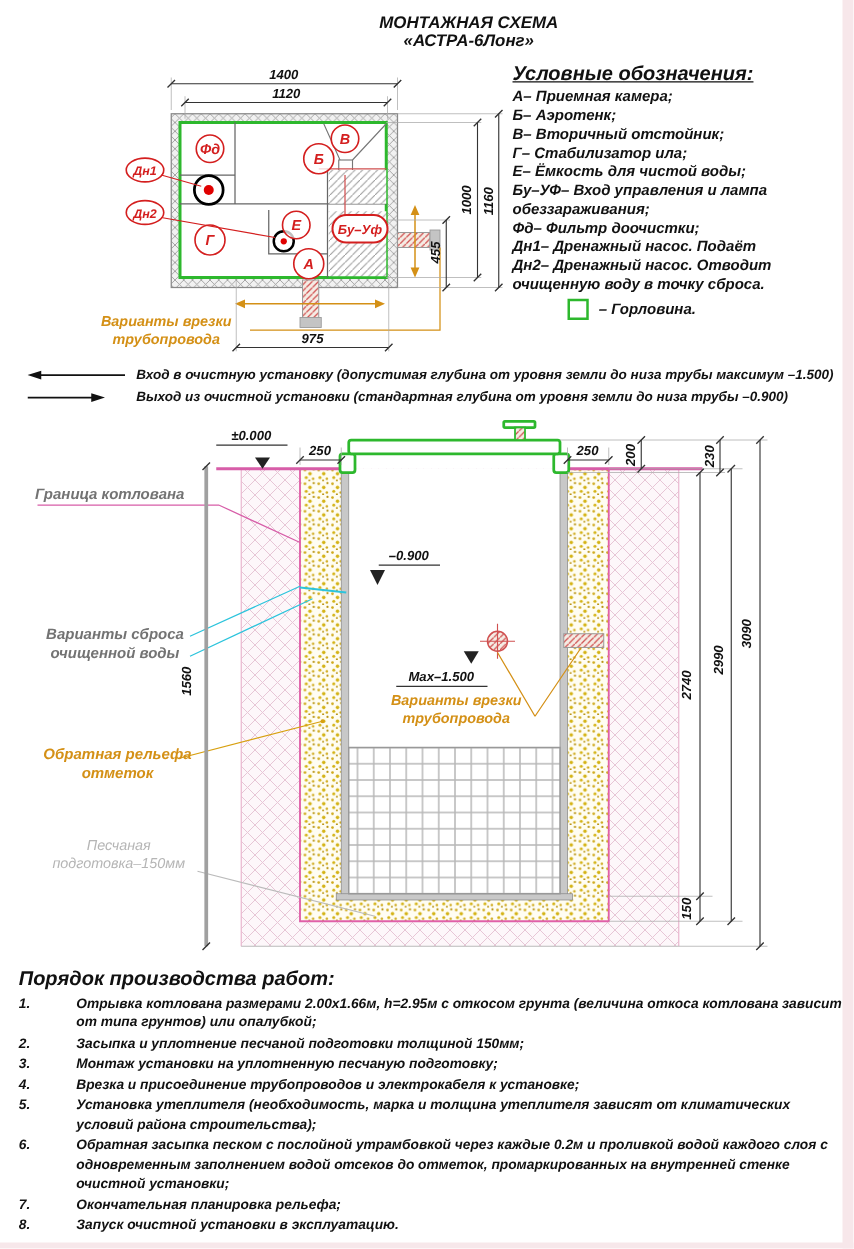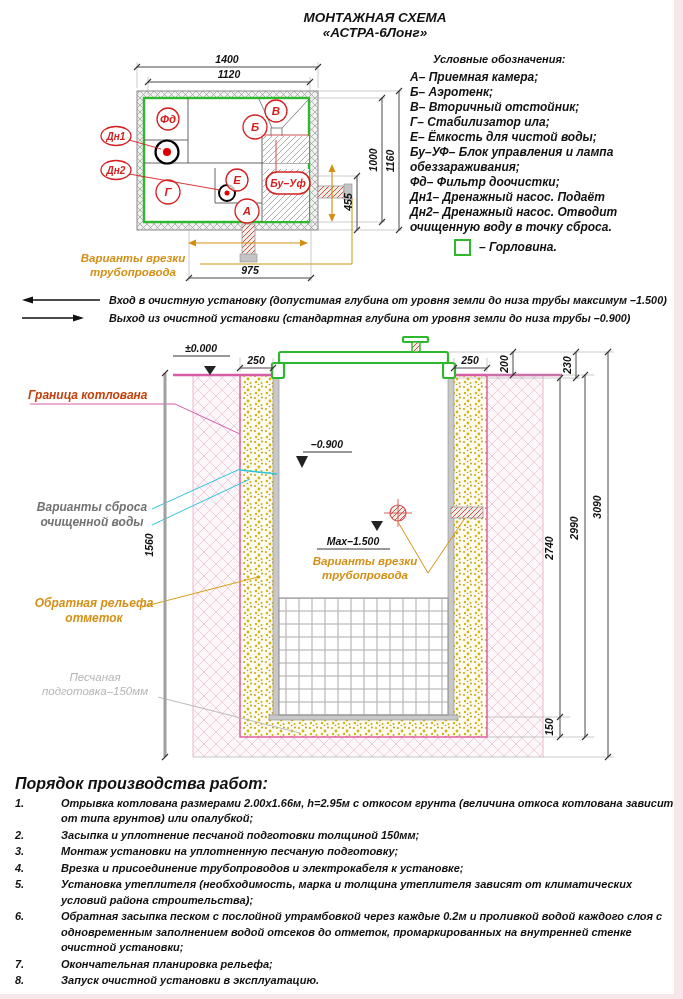--- a/index.html
+++ b/index.html
@@ -3,28 +3,28 @@
 <meta charset="utf-8">
 <style>
   html,body{margin:0;padding:0;background:#fff;}
   .page{position:relative;width:683px;height:999px;background:#ffffff;overflow:hidden;
         font-family:"Liberation Sans","DejaVu Sans",sans-serif;font-style:italic;color:#111;}
   .edge-r{position:absolute;right:0;top:0;width:9px;height:100%;background:#f7e7ea;}
   .edge-b{position:absolute;left:0;bottom:0;width:100%;height:5px;background:#f7e7ea;}
   .abs{position:absolute;}
   .title{left:265px;top:10px;width:220px;text-align:center;font-weight:bold;font-size:13.5px;line-height:15px;}
   .legend{left:410px;top:52px;width:262px;font-size:12px;font-weight:bold;line-height:15px;}
-  .legend .hd{font-size:11px;margin-bottom:3px;margin-left:23px;}
+  .legend .hd{font-size:16px;text-decoration:underline;margin-bottom:3px;}
   .legend .ln{white-space:nowrap;}
   .gorl{display:flex;align-items:center;gap:8px;margin-top:4px;padding-left:44px;}
   .gorl .sq{display:inline-block;width:13px;height:13px;border:2.5px solid #2db82d;background:#fff;}
   .io-row{left:22px;display:flex;align-items:center;gap:9px;font-size:10.8px;font-weight:bold;white-space:nowrap;}
   .lbl{font-weight:bold;line-height:1.22;}
   .lbl.center{text-align:center;}
-  .magenta{color:#c2410c;} .cyan{color:#737373;} .orange{color:#d49016;} .grayl{color:#b5b5b5;font-weight:normal;}
+  .magenta{color:#737373;} .cyan{color:#737373;} .orange{color:#d49016;} .grayl{color:#b5b5b5;font-weight:normal;}
   .plan-note{left:62px;top:251px;width:142px;text-align:center;color:#d49016;font-weight:bold;font-size:11.5px;line-height:14px;}
   .proc{left:15px;top:776px;width:660px;font-size:11px;font-weight:bold;line-height:15.5px;}
   .proc .hd{font-size:16px;margin-bottom:4px;}
   .proc .row{display:flex;margin-bottom:1px;}
   .proc .num{width:46px;flex:none;}
   .proc .txt{flex:1;}
   svg text{font-family:"Liberation Sans","DejaVu Sans",sans-serif;font-style:italic;}
   .dimtxt{font-size:10.5px;font-weight:bold;fill:#111;}
   .redtxt{font-size:11.5px;font-weight:bold;fill:#d41f1f;}
 </style>
@@ -133,21 +133,21 @@
     <div>трубопровода</div>
   </div>
 
   <div class="abs legend">
     <div class="hd">Условные обозначения:</div>
     <div class="ln">А– Приемная камера;</div>
     <div class="ln">Б– Аэротенк;</div>
     <div class="ln">В– Вторичный отстойник;</div>
     <div class="ln">Г– Стабилизатор ила;</div>
     <div class="ln">Е– Ёмкость для чистой воды;</div>
-    <div class="ln">Бу–УФ– Блок управления и лампа</div>
+    <div class="ln">Бу–УФ– Вход управления и лампа</div>
     <div class="ln">обеззараживания;</div>
     <div class="ln">Фд– Фильтр доочистки;</div>
     <div class="ln">Дн1– Дренажный насос. Подаёт</div>
     <div class="ln">Дн2– Дренажный насос. Отводит</div>
     <div class="ln">очищенную воду в точку сброса.</div>
     <div class="gorl">
       <span class="sq"></span>
       <span>– Горловина.</span>
     </div>
   </div>

